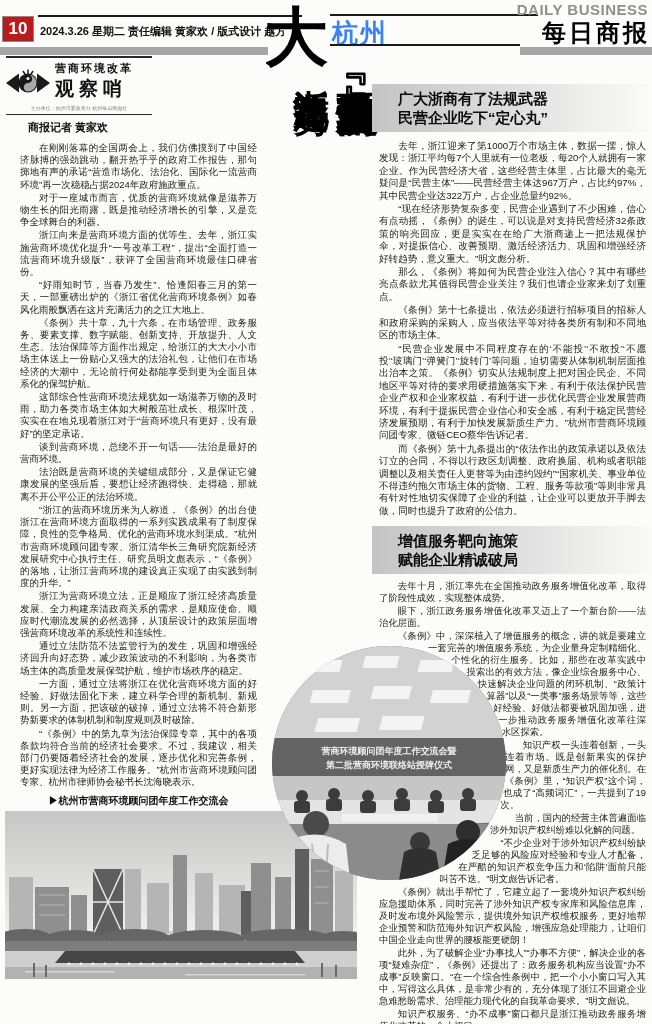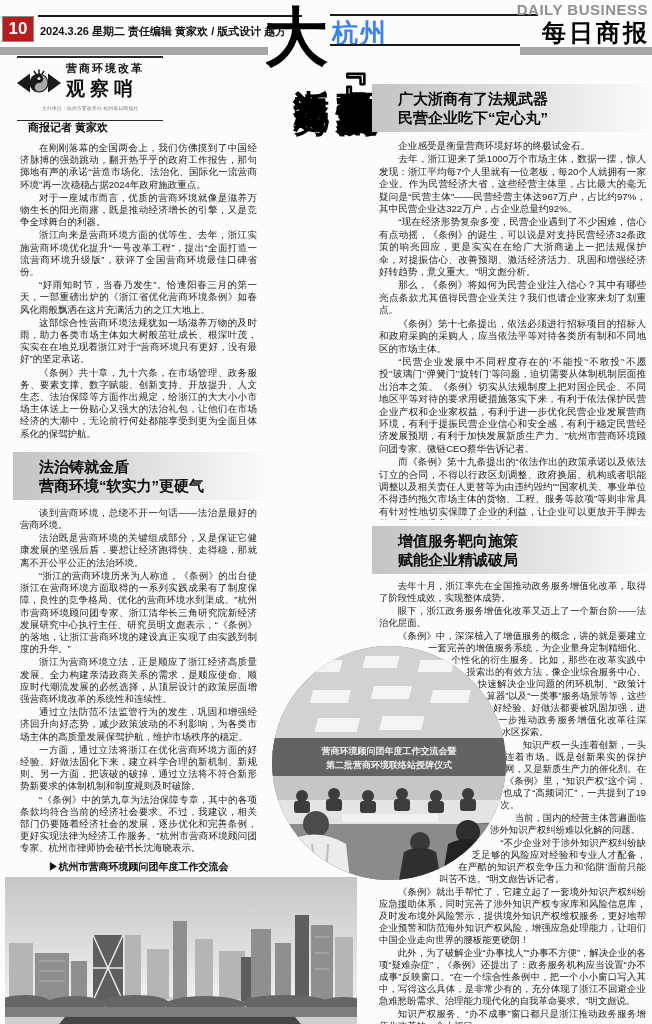--- a/index.html
+++ b/index.html
@@ -15,22 +15,22 @@
   .dateline{position:absolute;left:40px;top:24px;font-size:11px;font-weight:bold;color:#111;}
   .bar{position:absolute;top:47px;height:8px;background:#a6a6a6;}
   .bar-l{left:0;width:268px;}
   .bar-r{left:520px;width:132px;}
   .bigda{position:absolute;left:264px;top:-6px;font-size:64px;font-weight:900;
          font-family:"DejaVu Serif",serif;color:#000;}
   .hz{position:absolute;left:332px;top:16px;font-size:26px;font-weight:900;color:#3b82f6;letter-spacing:2px;}
   .mast-en{position:absolute;right:4px;top:1px;font-size:15px;font-weight:bold;color:#8f8f8f;letter-spacing:.5px;}
   .mast-cn{position:absolute;right:2px;top:17px;font-size:24px;font-weight:900;color:#000;letter-spacing:3px;}
   
-  .logo{position:absolute;left:17px;top:56px;width:146px;border-top:2px solid #2a2a2a;
-        border-bottom:1px solid #2a2a2a;padding:3px 0 9px 0;}
+  .logo{position:absolute;left:6px;top:56px;width:146px;border-top:2px solid #2a2a2a;
+        border-bottom:1px solid #2a2a2a;padding:3px 0 3px 0;}
   .logo-row{display:flex;align-items:center;gap:5px;}
   .logo-txt .l1{font-size:11px;font-weight:bold;letter-spacing:2px;color:#111;}
   .logo-txt .l2{font-size:19px;font-weight:900;letter-spacing:5px;color:#111;}
   .l3{font-size:5px;color:#808080;text-align:center;margin-top:3px;white-space:nowrap;}
   .byline{position:absolute;left:28px;top:120px;font-size:11px;font-weight:bold;color:#111;}
   
   .vhead{position:absolute;left:256px;top:60px;height:590px;width:122px;
          writing-mode:vertical-rl;text-orientation:mixed;color:#000;}
   .vh-main{font-size:41px;font-weight:900;line-height:1.0;margin-left:8px;letter-spacing:0;}
   .vh-sub{font-size:36px;font-weight:900;line-height:1.0;letter-spacing:2px;}
@@ -100,27 +100,23 @@
     <div class="vh-main">营商环境建设驶入法治『快车道』</div>
     <div class="vh-sub">浙江奔跑起势</div>
   </div>
 
   <div class="leftcol">
     <div>
         <p class="para">在刚刚落幕的全国两会上，我们仿佛摸到了中国经济脉搏的强劲跳动，翻开热乎乎的政府工作报告，那句掷地有声的承诺“营造市场化、法治化、国际化一流营商环境”再一次稳稳占据2024年政府施政重点。</p>
         <p class="para">对于一座城市而言，优质的营商环境就像是滋养万物生长的阳光雨露，既是推动经济增长的引擎，又是竞争全球舞台的利器。</p>
         <p class="para">浙江向来是营商环境方面的优等生。去年，浙江实施营商环境优化提升“一号改革工程”，提出“全面打造一流营商环境升级版”，获评了全国营商环境最佳口碑省份。</p>
         <p class="para">“好雨知时节，当春乃发生”。恰逢阳春三月的第一天，一部重磅出炉的《浙江省优化营商环境条例》如春风化雨般飘洒在这片充满活力的之江大地上。</p>
+        <p class="para">《条例》共十章，九十六条，在市场管理、政务服务、要素支撑、数字赋能、创新支持、开放提升、人文生态、法治保障等方面作出规定，给浙江的大大小小市场主体送上一份贴心又强大的法治礼包，让他们在市场经济的大潮中，无论前行何处都能享受到更为全面且体系化的保驾护航。</p>
         <p class="para">这部综合性营商环境法规犹如一场滋养万物的及时雨，助力各类市场主体如大树般茁壮成长、根深叶茂，实实在在地兑现着浙江对于“营商环境只有更好，没有最好”的坚定承诺。</p>
-        <p class="para">《条例》共十章，九十六条，在市场管理、政务服务、要素支撑、数字赋能、创新支持、开放提升、人文生态、法治保障等方面作出规定，给浙江的大大小小市场主体送上一份贴心又强大的法治礼包，让他们在市场经济的大潮中，无论前行何处都能享受到更为全面且体系化的保驾护航。</p>
-      </div>
-    <div class="sec-head">
-      <div>法治铸就金盾</div>
-      <div>营商环境“软实力”更硬气</div>
-    </div>
+      </div>
     <div>
         <p class="para">谈到营商环境，总绕不开一句话——法治是最好的营商环境。</p>
         <p class="para">法治既是营商环境的关键组成部分，又是保证它健康发展的坚强后盾，要想让经济跑得快、走得稳，那就离不开公平公正的法治环境。</p>
         <p class="para">“浙江的营商环境历来为人称道，《条例》的出台使浙江在营商环境方面取得的一系列实践成果有了制度保障，良性的竞争格局、优化的营商环境水到渠成。”杭州市营商环境顾问团专家、浙江清华长三角研究院新经济发展研究中心执行主任、研究员明文彪表示，“《条例》的落地，让浙江营商环境的建设真正实现了由实践到制度的升华。”</p>
         <p class="para">浙江为营商环境立法，正是顺应了浙江经济高质量发展、全力构建亲清政商关系的需求，是顺应使命、顺应时代潮流发展的必然选择，从顶层设计的政策层面增强营商环境改革的系统性和连续性。</p>
         <p class="para">通过立法防范不法监管行为的发生，巩固和增强经济回升向好态势，减少政策波动的不利影响，为各类市场主体的高质量发展保驾护航，维护市场秩序的稳定。</p>
         <p class="para">一方面，通过立法将浙江在优化营商环境方面的好经验、好做法固化下来，建立科学合理的新机制、新规则。另一方面，把该破的破掉，通过立法将不符合新形势新要求的体制机制和制度规则及时破除。</p>
         <p class="para">“《条例》中的第九章为法治保障专章，其中的各项条款均符合当前的经济社会要求。不过，我建议，相关部门仍要随着经济社会的发展，逐步优化和完善条例，更好实现法律为经济工作服务。”杭州市营商环境顾问团专家、杭州市律师协会秘书长沈海晓表示。</p>
       </div>
     <div class="caption">▶杭州市营商环境顾问团年度工作交流会</div>
@@ -212,21 +208,20 @@
           </g>
       </svg>
     </div>
   </div>
 
   <div class="sec-head headA">
     <div>广大浙商有了法规武器</div>
     <div>民营企业吃下“定心丸”</div>
   </div>
   <div class="parasA">
-      <p class="para">企业感受是衡量营商环境好坏的终极试金石。</p>
       <p class="para">去年，浙江迎来了第1000万个市场主体，数据一摆，惊人发现：浙江平均每7个人里就有一位老板，每20个人就拥有一家企业。作为民营经济大省，这些经营主体里，占比最大的毫无疑问是“民营主体”——民营经营主体达967万户，占比约97%，其中民营企业达322万户，占企业总量约92%。</p>
       <p class="para">“现在经济形势复杂多变，民营企业遇到了不少困难，信心有点动摇，《条例》的诞生，可以说是对支持民营经济32条政策的响亮回应，更是实实在在给广大浙商递上一把法规保护伞，对提振信心、改善预期、激活经济活力、巩固和增强经济好转趋势，意义重大。”明文彪分析。</p>
       <p class="para">那么，《条例》将如何为民营企业注入信心？其中有哪些亮点条款尤其值得民营企业关注？我们也请企业家来划了划重点。</p>
       <p class="para">《条例》第十七条提出，依法必须进行招标项目的招标人和政府采购的采购人，应当依法平等对待各类所有制和不同地区的市场主体。</p>
       <p class="para">“民营企业发展中不同程度存在的‘不能投’‘不敢投’‘不愿投’‘玻璃门’‘弹簧门’‘旋转门’等问题，迫切需要从体制机制层面推出治本之策。《条例》切实从法规制度上把对国企民企、不同地区平等对待的要求用硬措施落实下来，有利于依法保护民营企业产权和企业家权益，有利于进一步优化民营企业发展营商环境，有利于提振民营企业信心和安全感，有利于稳定民营经济发展预期，有利于加快发展新质生产力。”杭州市营商环境顾问团专家、微链CEO蔡华告诉记者。</p>
       <p class="para">而《条例》第十九条提出的“依法作出的政策承诺以及依法订立的合同，不得以行政区划调整、政府换届、机构或者职能调整以及相关责任人更替等为由违约毁约”“国家机关、事业单位不得违约拖欠市场主体的货物、工程、服务等款项”等则非常具有针对性地切实保障了企业的利益，让企业可以更放开手脚去做，同时也提升了政府的公信力。</p>
     </div>
 
   <div class="sec-head headB">
     <div>增值服务靶向施策</div>

